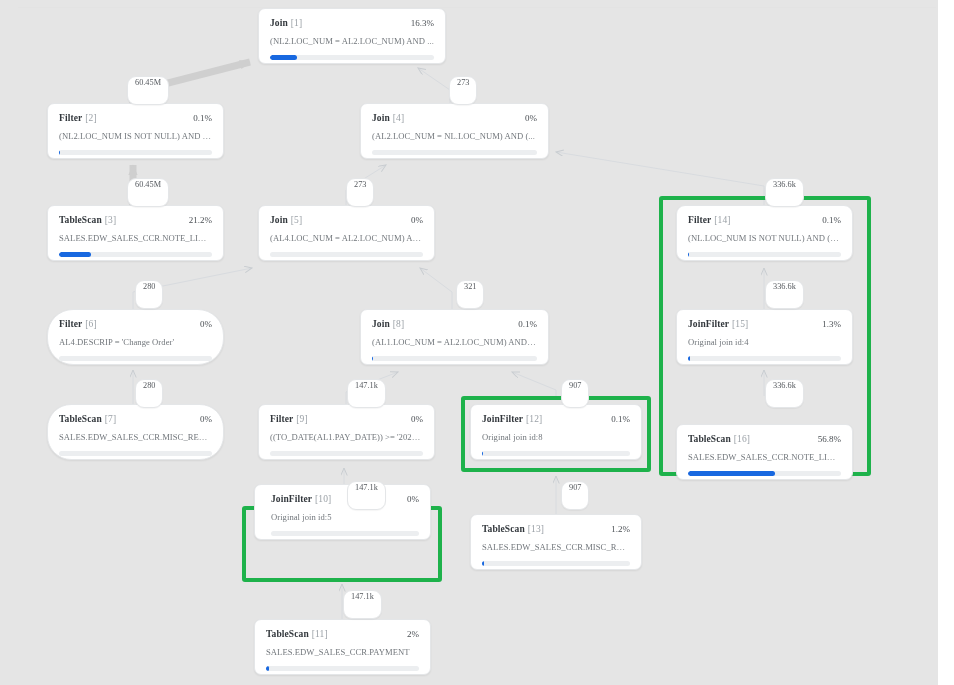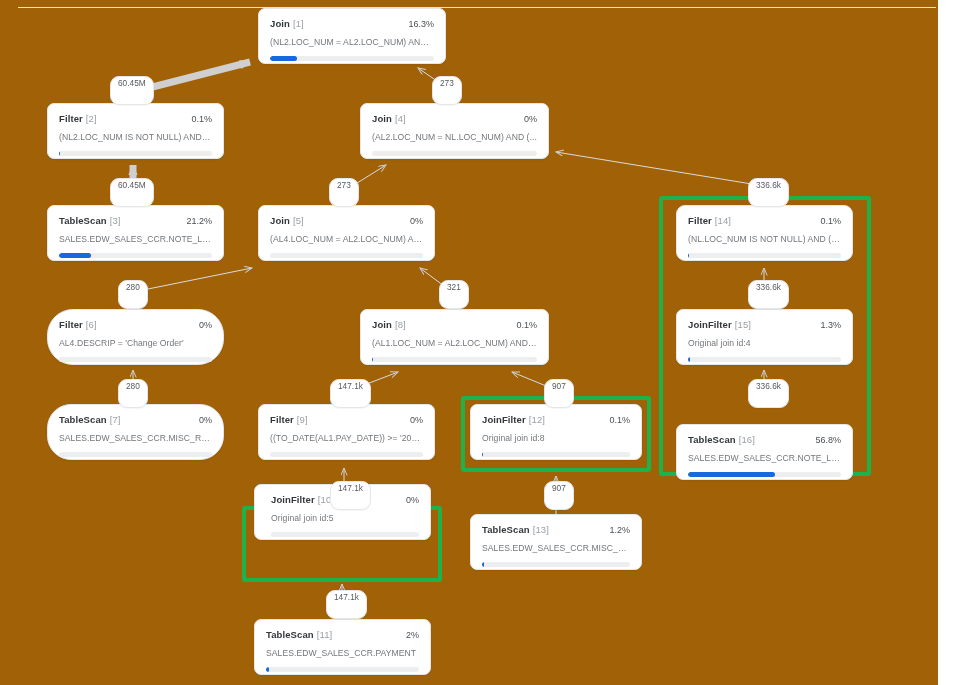--- a/index.html
+++ b/index.html
@@ -7,21 +7,22 @@
     margin: 0; padding: 0;
     width: 954px; height: 685px;
     background: #ffffff;
     font-family: "Liberation Sans", sans-serif;
     overflow: hidden;
   }
   #canvas {
     position: relative;
     width: 938px;
     height: 685px;
-    background: #a16207;
+    background: #e5e5e5;
+    font-family: Liberation Serif, serif;
   }
   #top-rule {
     position: absolute;
     left: 18px; top: 7px;
     width: 918px; height: 1px;
     background: #e3e3e3;
   }
   #edge-layer {
     position: absolute;
     left: 0; top: 0;
@@ -88,20 +89,21 @@
     position: absolute;
     background: #ffffff;
     border: 1px solid #e4e6e8;
     border-radius: 9px;
     font-size: 8.3px;
     color: #55595e;
     padding: 2px 7px 17px 7px;
     white-space: nowrap;
     line-height: 1;
     box-shadow: 0 1px 1px rgba(0,0,0,0.04);
+    margin-left: 17px;
   }
 </style>
 </head>
 <body>
 
 <div id="canvas">
 
   <div id="top-rule"></div>
 
   <svg id="edge-layer" viewBox="0 0 954 685" width="954" height="685">

